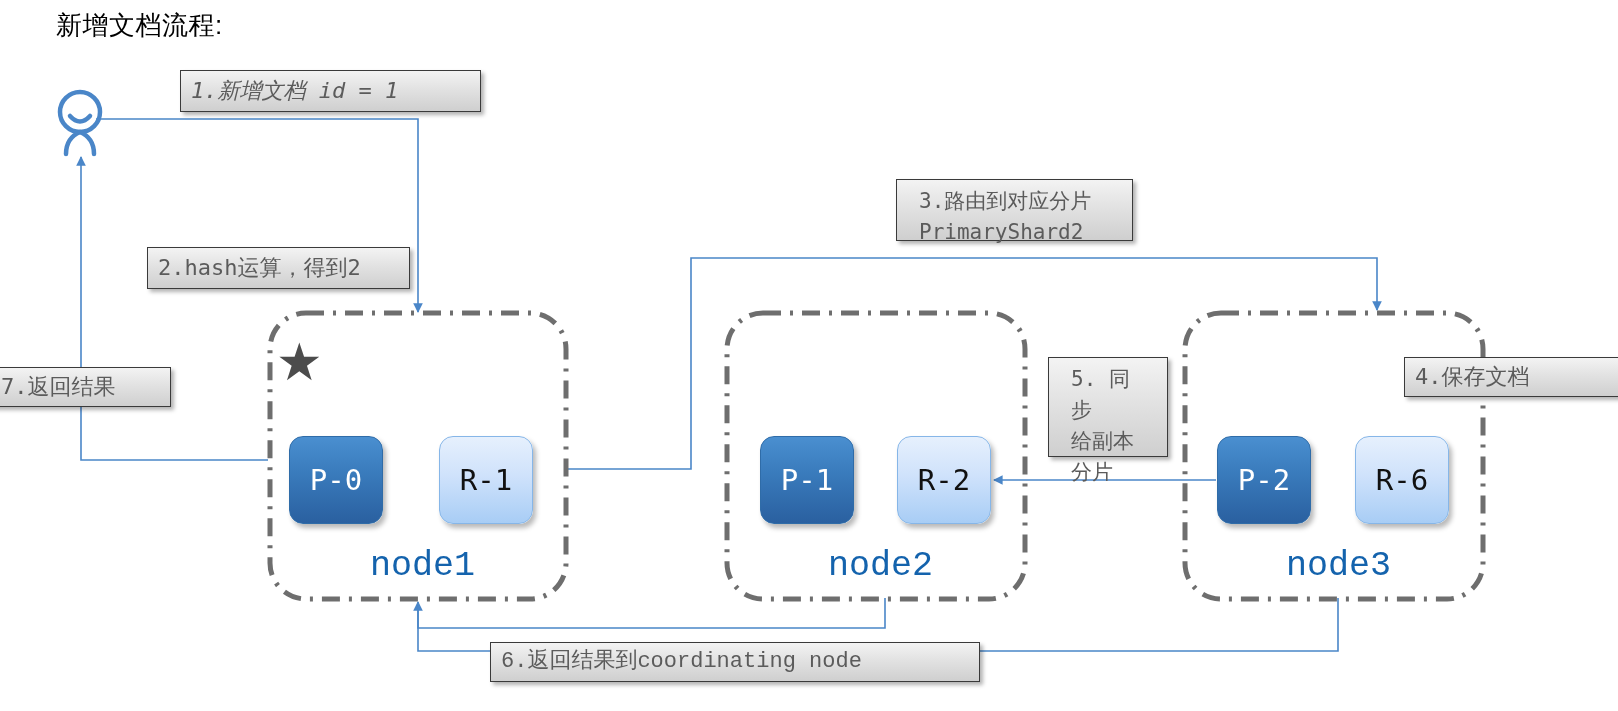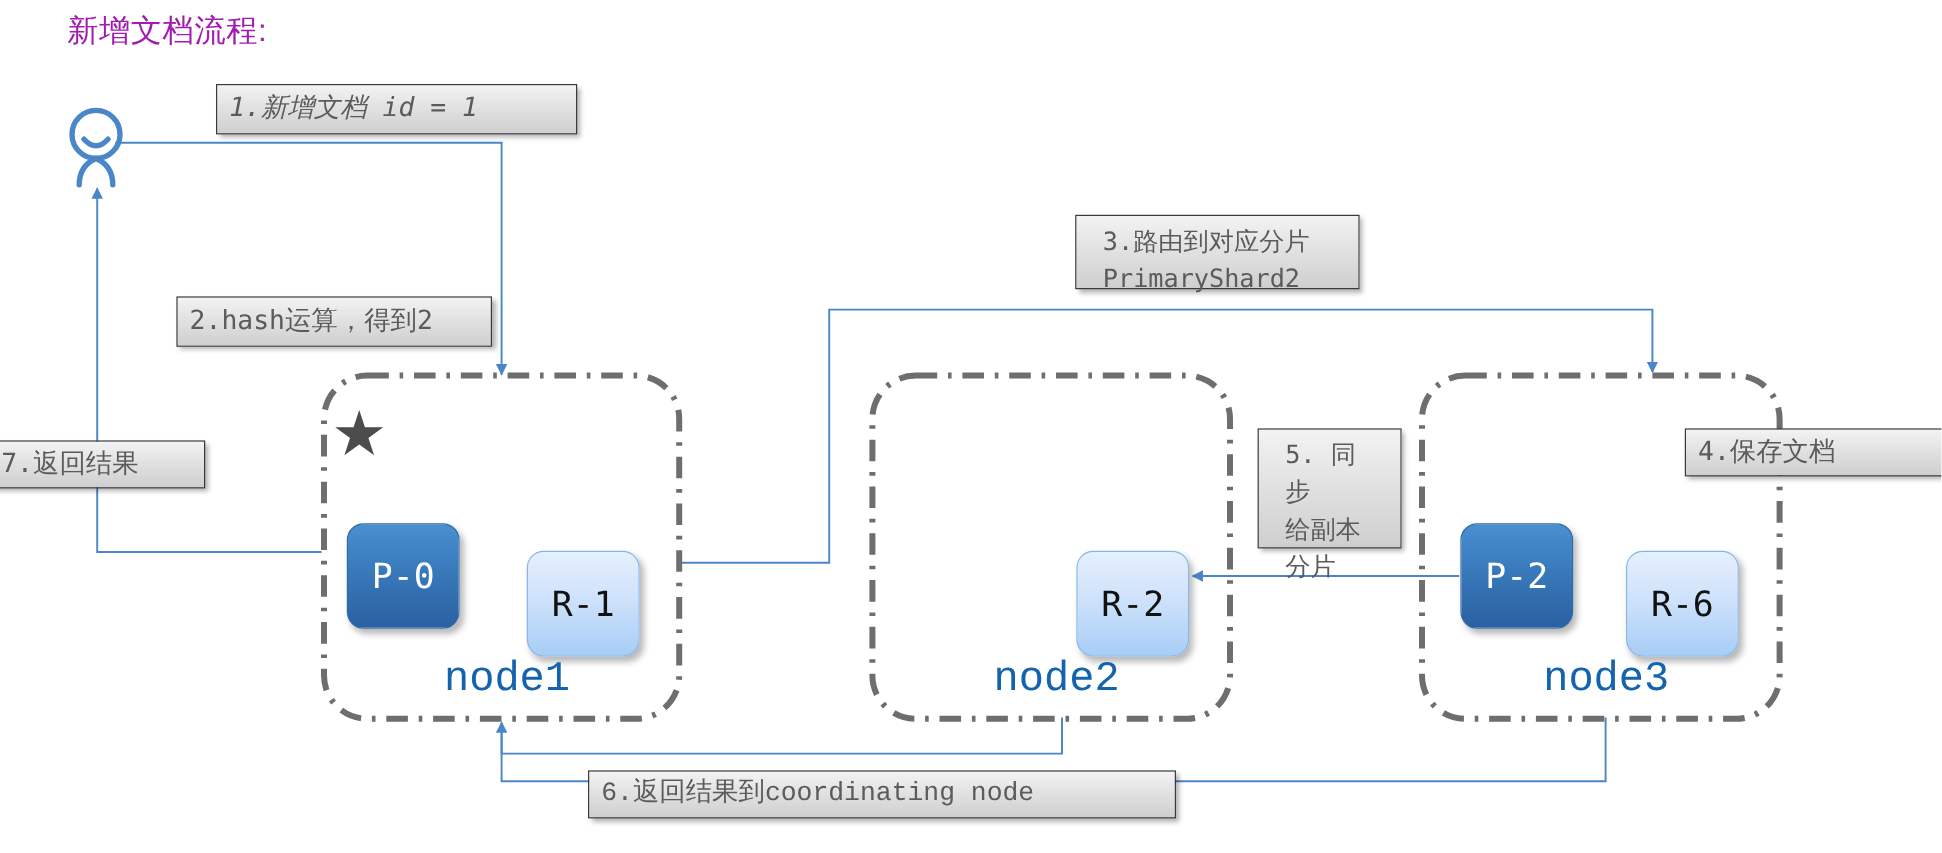--- a/index.html
+++ b/index.html
@@ -23,21 +23,21 @@
     width: 1618px;
     height: 711px;
     pointer-events: none;
   }
 
   .page-title {
     position: absolute;
     left: 56px;
     top: 8px;
     font-size: 26px;
-    color: #a21caf;
+    color: #000000;
     letter-spacing: 0.5px;
     white-space: nowrap;
   }
 
   
   .callout {
     position: absolute;
     box-sizing: border-box;
     border: 1px solid #3a3a3a;
     background: linear-gradient(to bottom, #f3f3f3 0%, #e2e2e2 45%, #cfcfcf 100%);
@@ -86,21 +86,20 @@
   }
   .shard.primary {
     background: linear-gradient(to bottom, #4a8fd0 0%, #3a7cbd 40%, #2a60a0 100%);
     border: 1px solid #2f6ca8;
     color: #ffffff;
   }
   .shard.replica {
     background: linear-gradient(to bottom, #e6f0fd 0%, #cfe2fb 45%, #a8cdf5 100%);
     border: 1px solid #86b6e8;
     color: #111111;
-    margin-top: 23px;
   }
 
   .star-icon {
     position: absolute;
     font-size: 52px;
     color: #4c4c4c;
     line-height: 1;
   }
 </style>
 </head>
@@ -175,20 +174,21 @@
   <div class="star-icon" style="left:276px; top:336px;">★</div>
 
   <div class="shard primary" style="left:289px; top:436px;">P-0</div>
 
   <div class="shard replica" style="left:439px; top:436px;">R-1</div>
 
   <div class="node-label" style="left:370px; top:546px;">node1</div>
 
   <div class="node-box" style="left:727px; top:313px; width:298px; height:286px;"></div>
 
+  <div class="shard primary" style="left:760px; top:436px;">P-1</div>
 
   <div class="shard replica" style="left:897px; top:436px;">R-2</div>
 
   <div class="node-label" style="left:828px; top:546px;">node2</div>
 
   <div class="node-box" style="left:1185px; top:313px; width:298px; height:286px;"></div>
 
   <div class="shard primary" style="left:1217px; top:436px;">P-2</div>
 
   <div class="shard replica" style="left:1355px; top:436px;">R-6</div>

